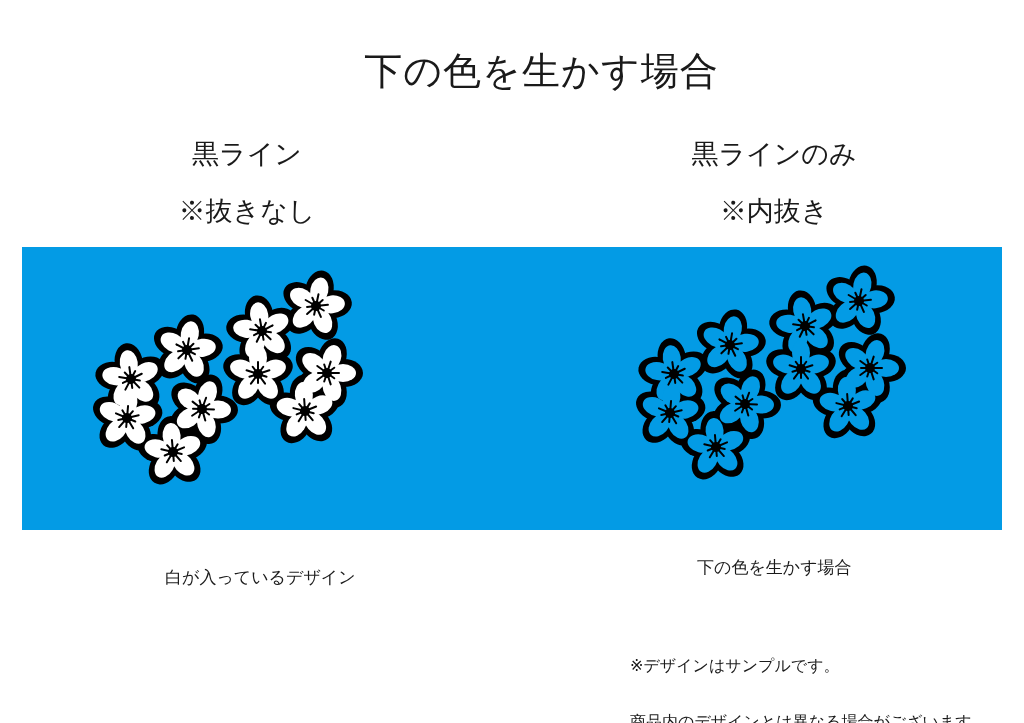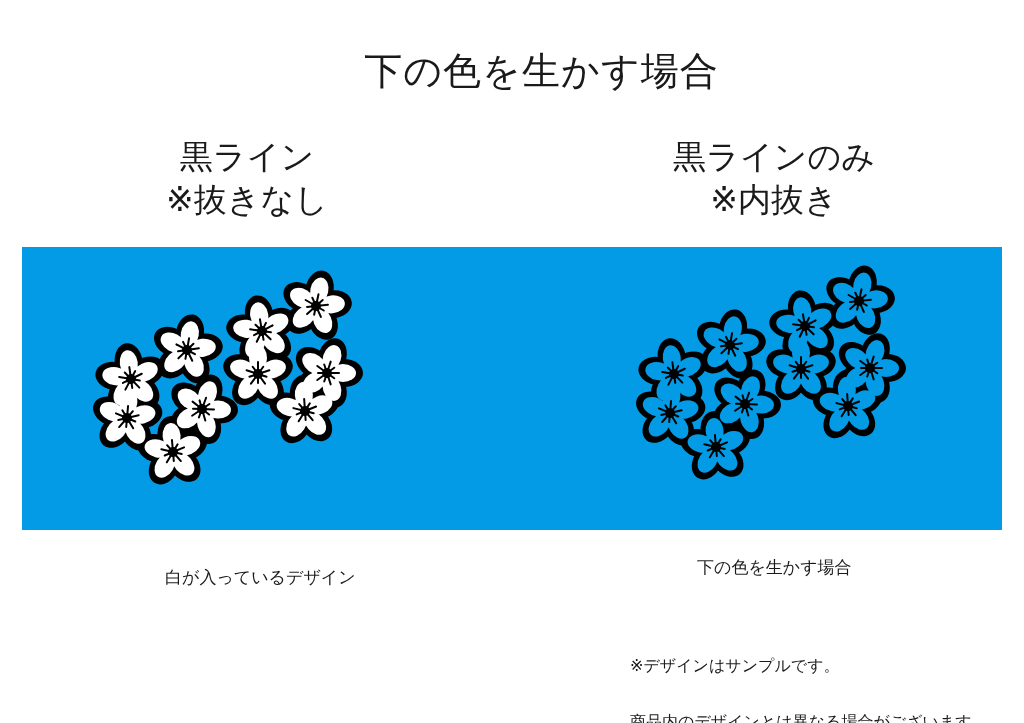--- a/index.html
+++ b/index.html
@@ -1,24 +1,24 @@
 <!DOCTYPE html>
 <html><head>
 <meta charset="utf-8">
 <style>
   html, body { margin:0; padding:0; background:#ffffff; }
   body { width:1024px; height:723px; position:relative; overflow:hidden;
          font-family: "DejaVu Sans", "Liberation Sans", sans-serif; color:#1a1a1a; }
   .title { position:absolute; left:0; width:1083px; top:46px; text-align:center;
            font-size:38px; letter-spacing:1px; }
-  .heading { position:absolute; text-align:center; font-size:33px; line-height:1; }
+  .heading { position:absolute; text-align:center; font-size:27px; line-height:1; }
   .h-left  { left:97px;  width:300px; }
   .h-right { left:624px; width:300px; }
   .l1 { top:140px; }
-  .l2 { top:183px; }
+  .l2 { top:200px;font-family:Liberation Mono, monospace; }
   .panel { position:absolute; left:22px; top:247px; width:980px; height:283px; }
   .panel svg { position:absolute; left:0; top:0; }
   .caption { position:absolute; font-size:17px; white-space:nowrap; }
   .cap-left  { left:148px; top:566px;margin-left:17px; }
   .cap-right { left:697px; top:556px; }
   .note { position:absolute; left:630px; font-size:16px; white-space:nowrap; }
   .note1 { top:656px; }
   .note2 { top:712px; }
 </style>
 </head>

